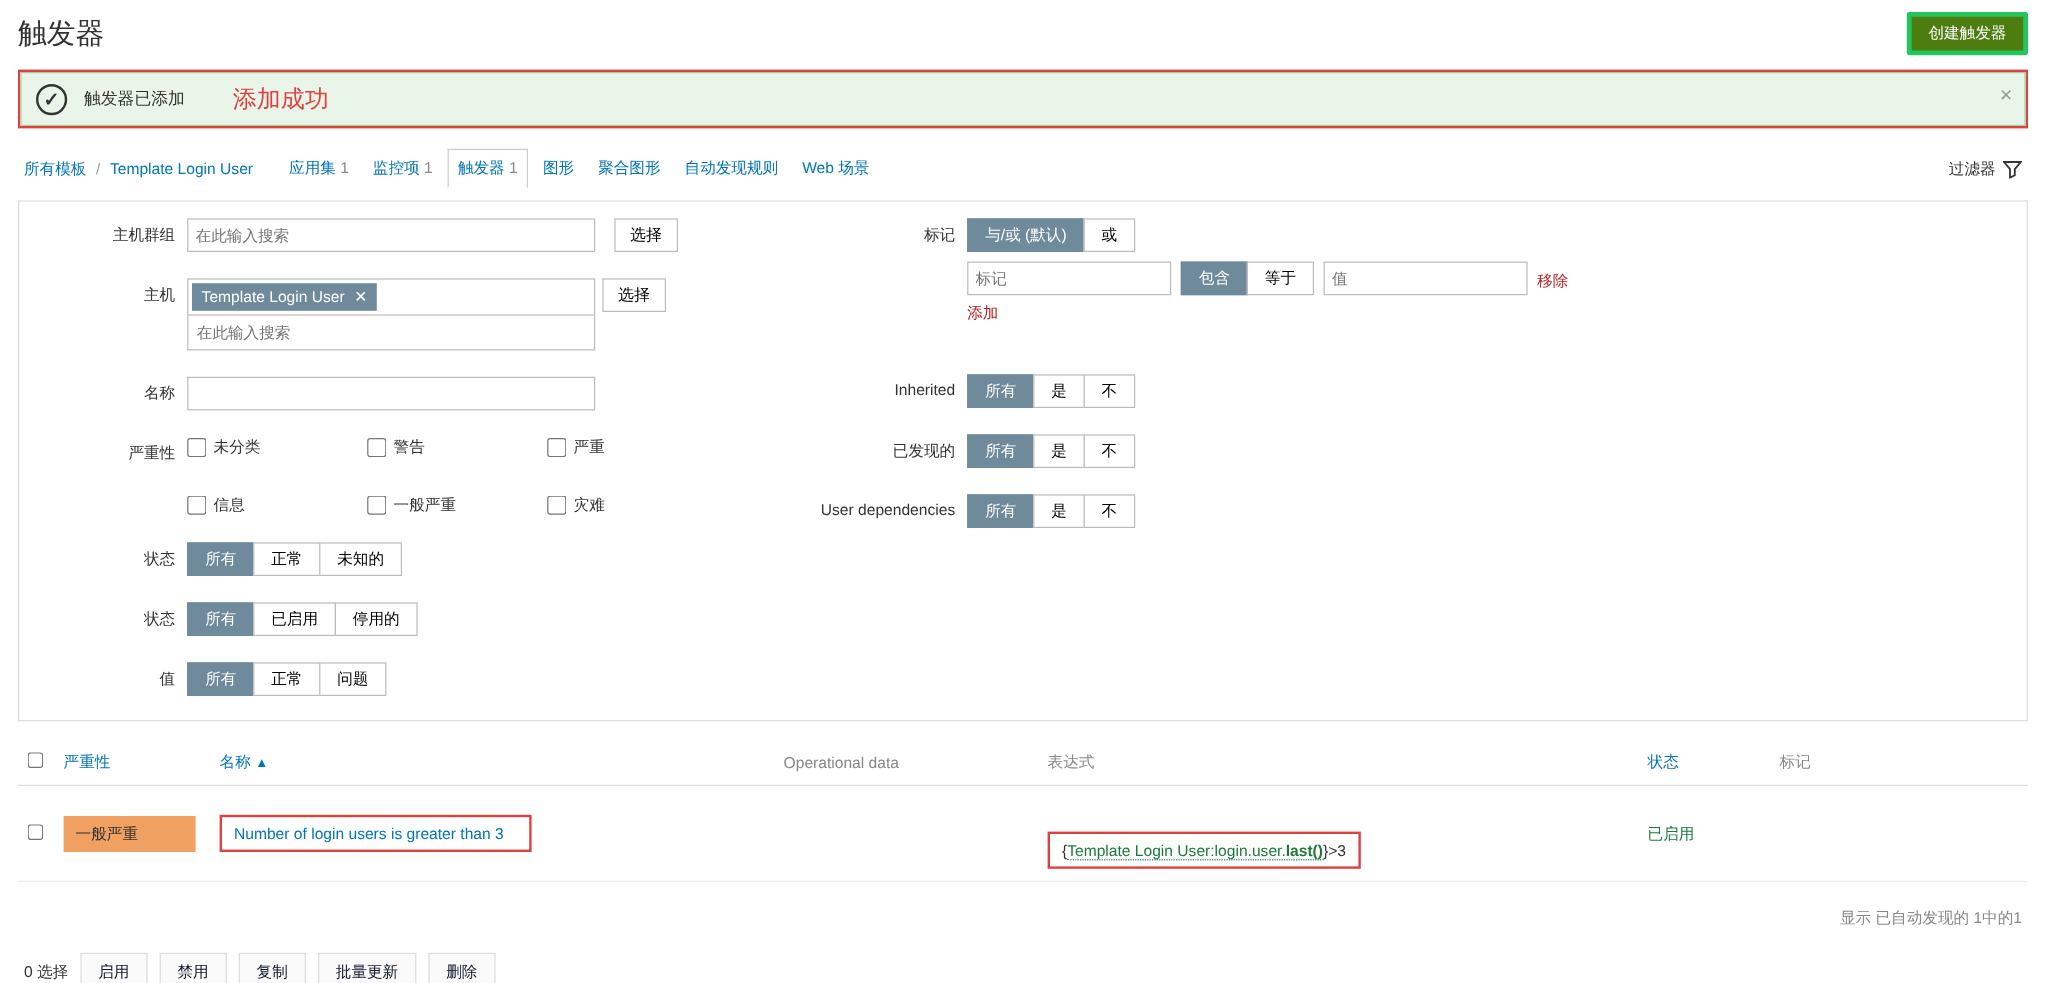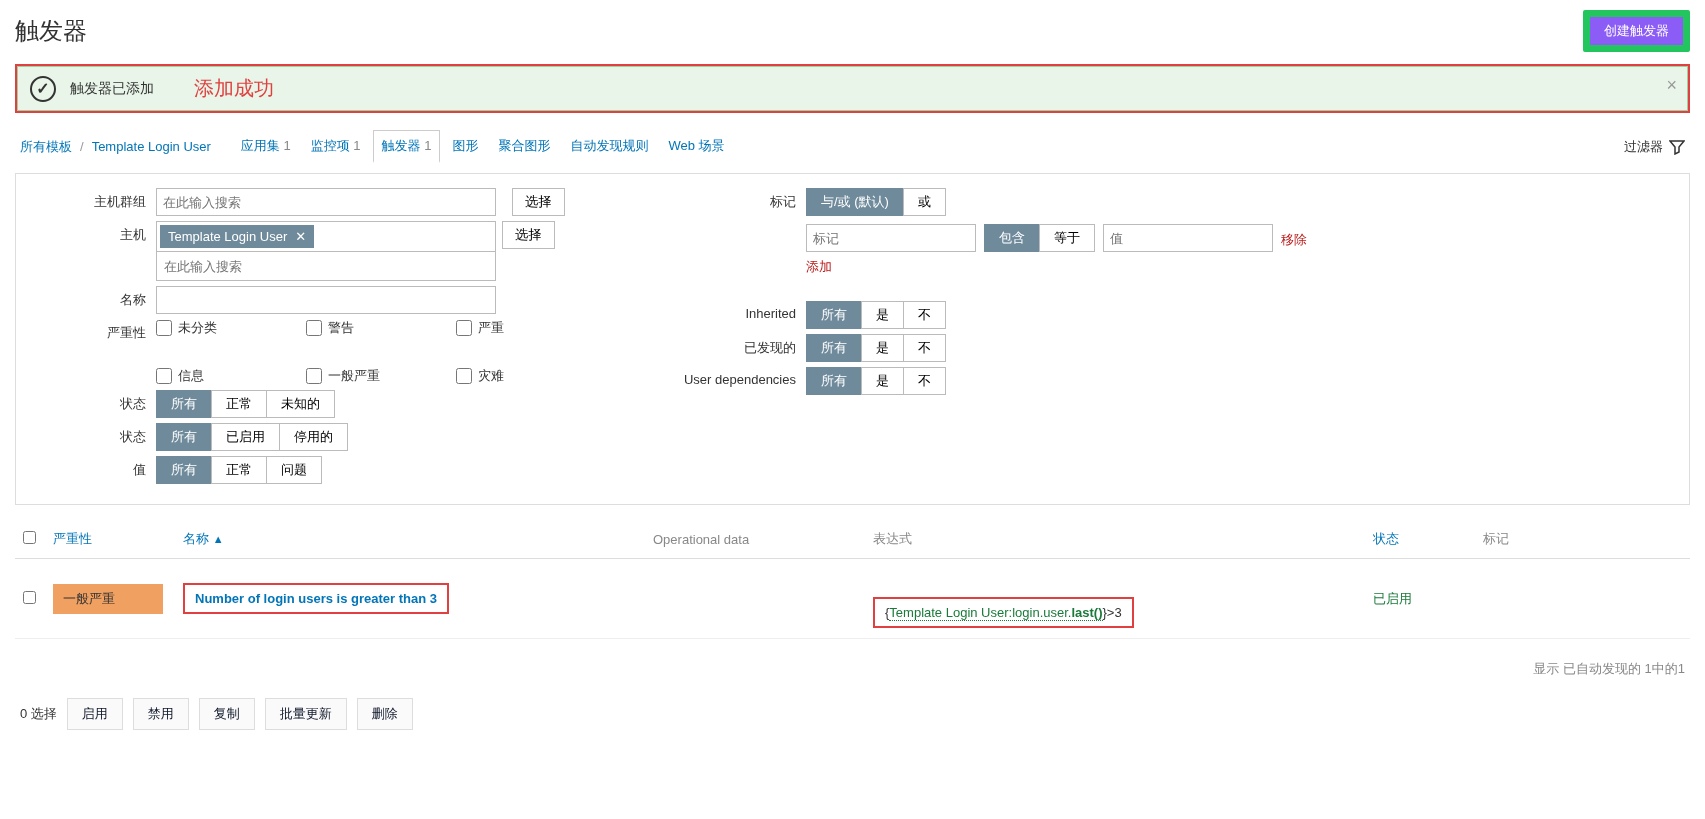--- a/index.html
+++ b/index.html
@@ -2,21 +2,21 @@
 <html><head>
 <meta charset="utf-8">
 <style>
 * { box-sizing: border-box; margin: 0; padding: 0; }
 body { font-family: Arial, "Microsoft YaHei", sans-serif; font-size: 13px; color: #333; background: #fff; width: 1705px; }
 a { color: #0275b8; text-decoration: none; cursor: pointer; }
 
 
 .header { display: flex; justify-content: space-between; align-items: center; padding: 10px 15px 5px 15px; }
 .header h1 { font-size: 24px; font-weight: normal; color: #333; }
-.btn-primary { background: #8b5cf6; color: #fff; border: 7px solid #22c55e; padding: 5px 14px; font-size: 13px; cursor: pointer; border-radius: 2px; }
+.btn-primary { background: #4d7c0f; color: #fff; border: 4px solid #22c55e; padding: 5px 14px; font-size: 13px; cursor: pointer; border-radius: 2px; }
 
 
 .banner-row { display: flex; gap: 10px; align-items: center; margin: 7px 15px; border: 2px solid #e04040; padding: 0; position: relative; }
 .banner-success { display: flex; align-items: center; background: #e8f5e8; border: 1px solid #a0d0a0; flex: 1; padding: 8px 12px; position: relative; }
 .checkmark-circle { width: 26px; height: 26px; border: 2px solid #333; border-radius: 50%; display: inline-flex; align-items: center; justify-content: center; margin-right: 14px; background: #e8f5e8; }
 .checkmark-circle::before { content: "✓"; font-size: 16px; font-weight: bold; color: #333; }
 .banner-text { font-size: 14px; color: #333; }
 .annotation { color: #e04040; font-size: 20px; margin-left: 40px; font-weight: normal; }
 .banner-close { position: absolute; right: 10px; top: 8px; font-size: 18px; color: #999; cursor: pointer; }
 
@@ -25,21 +25,21 @@
 .navbar .crumb { color: #0275b8; }
 .navbar .sep { color: #999; margin: 0 4px; }
 .navbar .tab { color: #0275b8; padding: 6px 8px; cursor: pointer; border-bottom: 2px solid transparent; }
 .navbar .tab .count { color: #888; }
 .navbar .tab.active { border: 1px solid #ccc; border-bottom: 2px solid #fff; background: #fff; }
 .filter-link { margin-left: auto; display: flex; align-items: center; gap: 6px; color: #333; cursor: pointer; }
 
 
 .filter-box { background: #fff; border: 1px solid #ddd; margin: 0 15px; padding: 14px 20px 20px 20px; }
 .filter-columns { display: flex; gap: 80px; }
-.fcol { display: flex; flex-direction: column; gap: 5px; }
+.fcol { display: flex; flex-direction: column; gap: 22px; }
 .frow { display: flex; align-items: flex-start; gap: 10px; }
 .flabel { width: 110px; text-align: right; color: #333; padding-top: 5px; font-size: 13px; }
 .fright .flabel { width: 140px; }
 .text-input { width: 340px; height: 28px; border: 1px solid #bbb; padding: 2px 6px; font-size: 13px; }
 .text-input-sm { width: 170px; height: 28px; border: 1px solid #bbb; padding: 2px 6px; font-size: 13px; }
 .btn-sel { height: 28px; padding: 0 12px; background: #fff; border: 1px solid #bbb; cursor: pointer; margin-left: 6px; }
 .tag-chip { display: inline-flex; align-items: center; background: #6f8a9b; color: #fff; padding: 4px 8px; font-size: 13px; }
 .tag-chip .x { margin-left: 8px; cursor: pointer; }
 .host-box { border: 1px solid #bbb; width: 340px; padding: 3px; }
 .host-box input { width: 100%; border: none; outline: none; height: 22px; font-size: 13px; padding: 2px 4px; }
@@ -60,21 +60,21 @@
 .btn-apply { background: #0275b8; color: #fff; border: 1px solid #0275b8; padding: 6px 20px; cursor: pointer; font-size: 14px; }
 .btn-reset { background: #fff; color: #333; border: 1px solid #bbb; padding: 6px 20px; cursor: pointer; font-size: 14px; }
 
 
 .data-table { width: calc(100% - 30px); margin: 15px; border-collapse: collapse; }
 .data-table th { text-align: left; padding: 10px 8px; font-weight: normal; color: #888; border-bottom: 1px solid #ddd; }
 .data-table th a { color: #0275b8; }
 .data-table td { padding: 10px 8px; vertical-align: middle; }
 .data-table tbody tr { border-bottom: 1px solid #eee; }
 .sev-badge { background: #f0a060; color: #333; padding: 6px 10px; display: inline-block; width: 110px; }
-.name-highlight { border: 2px solid #e04040; padding: 6px 10px; display: inline-block; min-width: 260px; font-weight: bold; }
+.name-highlight { border: 2px solid #e04040; padding: 6px 10px; display: inline-block; min-width: 260px; }
 .expr-highlight { border: 2px solid #e04040; padding: 6px 10px; display: inline-block; margin-top: 28px; }
 .expr-link { color: #1a7a3a; border-bottom: 1px dotted #1a7a3a; }
 .status-enabled { color: #1a7a3a; }
 .sort-arrow { color: #0275b8; font-size: 11px; }
 
 .table-footer { text-align: right; color: #888; padding: 6px 20px; }
 .bottom-bar { display: flex; align-items: center; gap: 10px; padding: 14px 20px; }
 .btn-disabled { background: #fafafa; color: #0f172a; border: 1px solid #ddd; padding: 6px 14px; cursor: not-allowed; font-size: 13px; }
 </style>
 </head>

